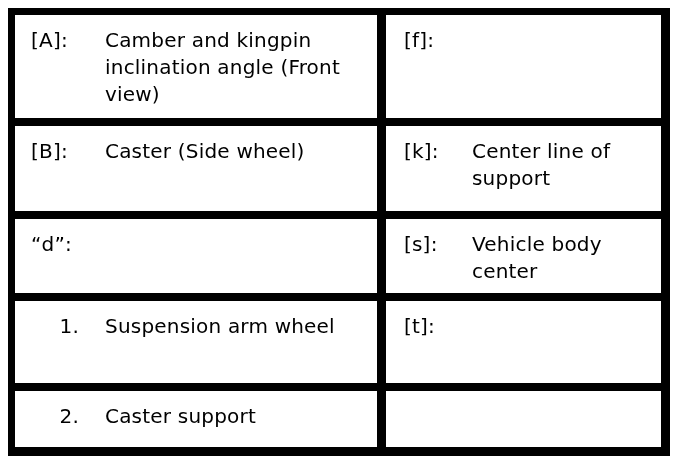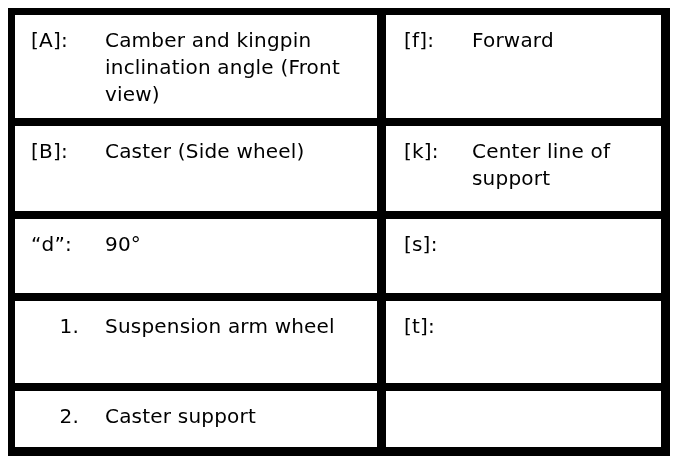--- a/index.html
+++ b/index.html
@@ -70,38 +70,37 @@
 
 <div class="page">
   <div class="legend-table">
 
     <div class="cell left">
       <span class="row-label">[A]:</span>
       <span class="row-text">Camber and kingpin inclination angle (Front view)</span>
     </div>
     <div class="cell right">
       <span class="row-label">[f]:</span>
-      <span class="row-text">Forward</span>
     </div>
 
     <div class="cell left">
       <span class="row-label">[B]:</span>
       <span class="row-text">Caster (Side wheel)</span>
     </div>
     <div class="cell right">
       <span class="row-label">[k]:</span>
       <span class="row-text">Center line of support</span>
     </div>
 
     <div class="cell left">
       <span class="row-label">“d”:</span>
-      <span class="row-text">90°</span>
     </div>
     <div class="cell right">
       <span class="row-label">[s]:</span>
+      <span class="row-text">Vehicle body center</span>
     </div>
 
     <div class="cell left">
       <span class="row-label num">1.</span>
       <span class="row-text">Suspension arm wheel</span>
     </div>
     <div class="cell right">
       <span class="row-label">[t]:</span>
     </div>
 

